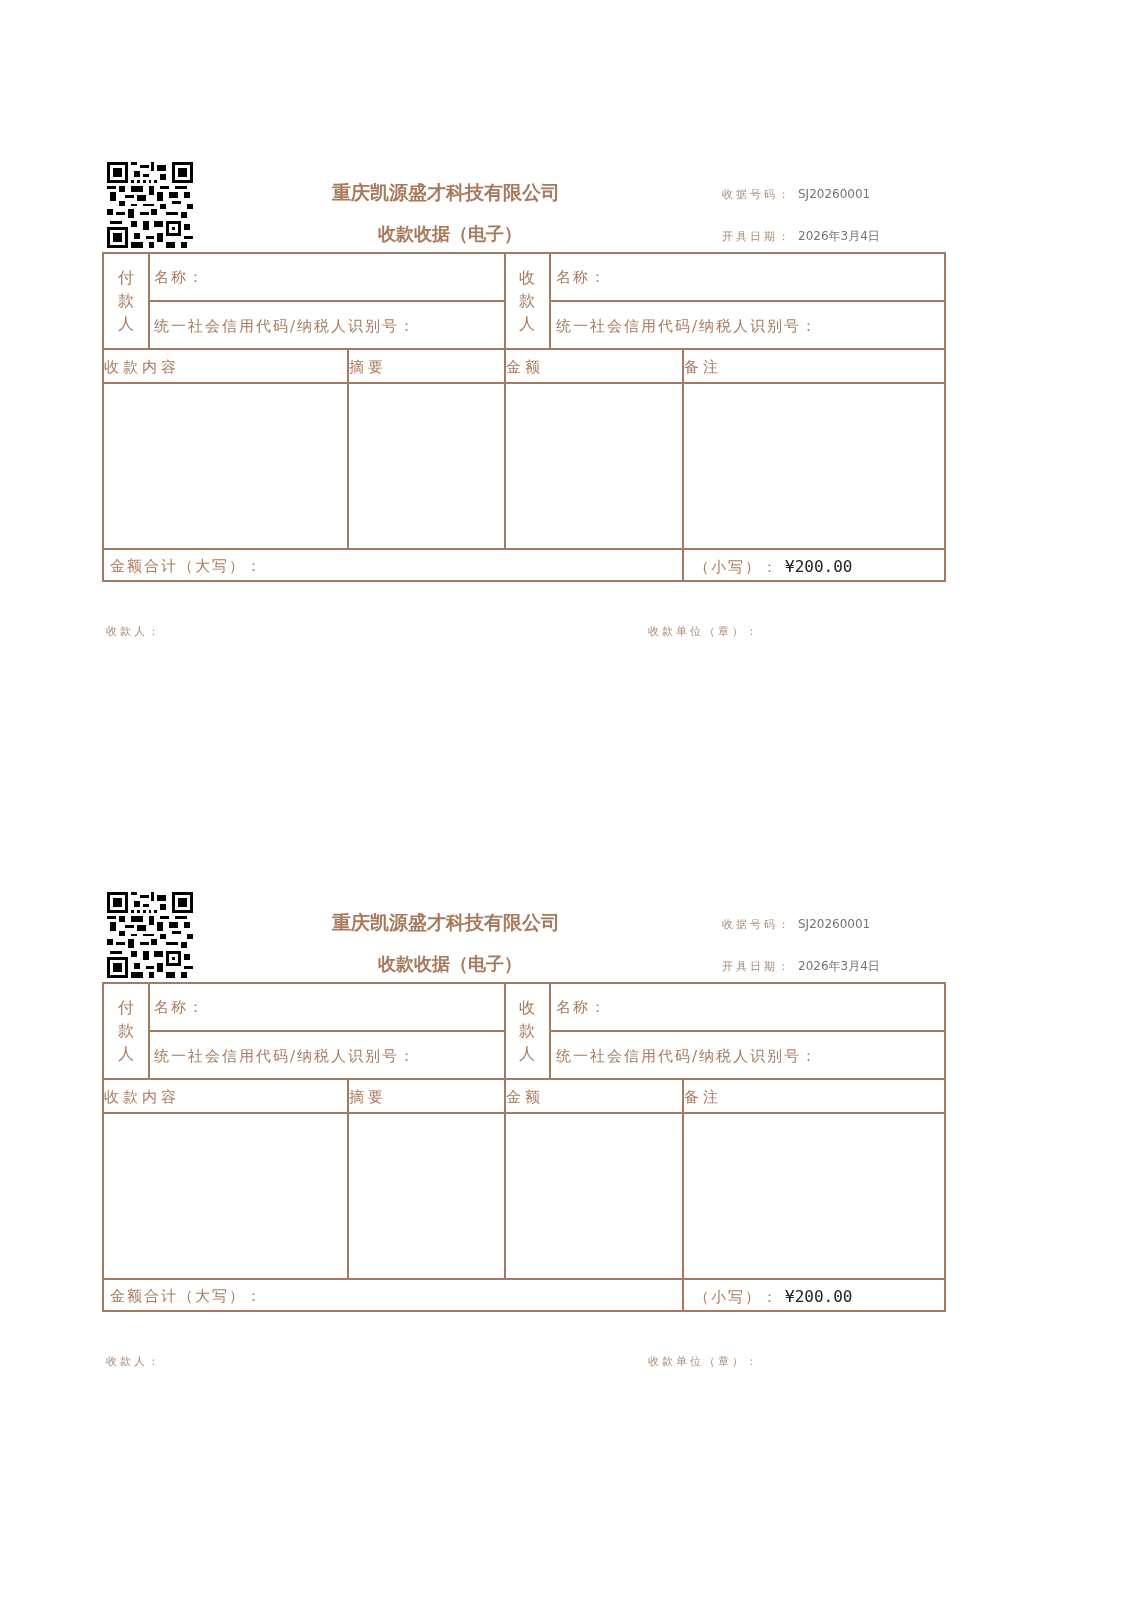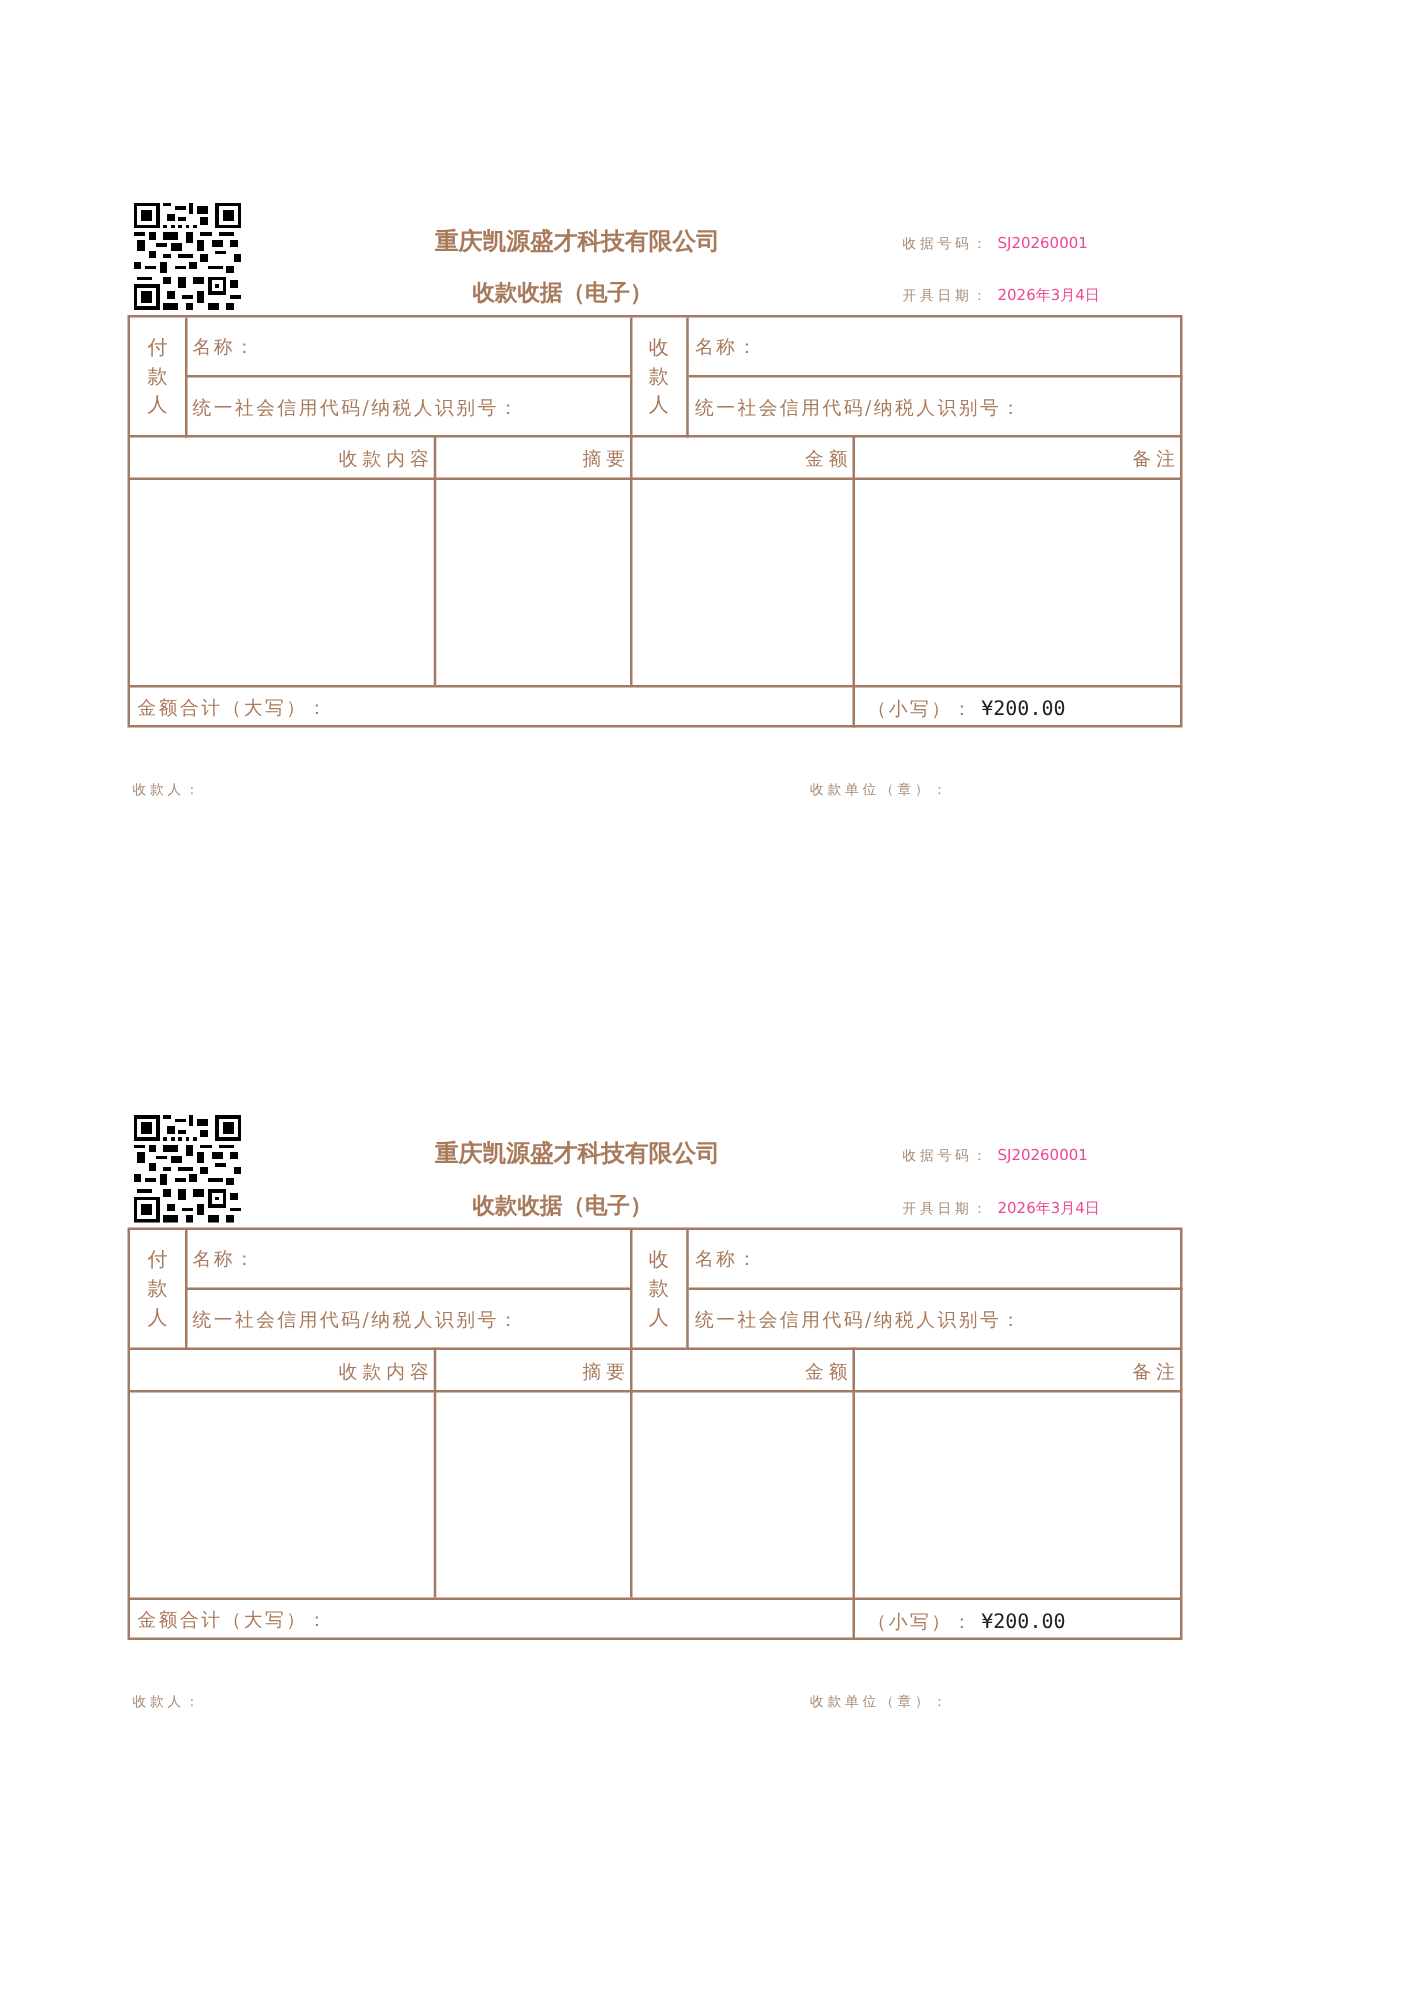--- a/index.html
+++ b/index.html
@@ -1,39 +1,39 @@
 <!DOCTYPE html>
 <html><head>
 <meta charset="utf-8">
 <style>
   html, body { margin: 0; padding: 0; background: #ffffff; }
   body { width: 1131px; height: 1600px; position: relative; overflow: hidden;
          font-family: "DejaVu Serif", "Liberation Serif", serif; color: #a07a60; }
   .receipt { position: absolute; left: 0; width: 1131px; height: 480px; }
   .qr { position: absolute; left: 107px; top: 162px; width: 86px; height: 86px; }
-  .company { position: absolute; left: 312px; width: 300px; top: 180px; text-align: center;
+  .company { position: absolute; left: 296px; width: 300px; top: 180px; text-align: center;
              font-family: Liberation Serif, serif; font-weight: bold;
              font-size: 19px; color: #a87a5c; letter-spacing: 0px; }
   .doc-title { position: absolute; left: 300px; width: 300px; top: 222px; text-align: center;
                font-family: "DejaVu Sans", "Liberation Sans", sans-serif; font-weight: bold;
                font-size: 18px; color: #a87a5c; }
   .meta { position: absolute; left: 722px; font-size: 11px; color: #a88a75; white-space: nowrap; }
   .meta .lbl { letter-spacing: 3px; }
-  .meta .val { font-family: "DejaVu Sans", "Liberation Sans", sans-serif; color: #ec4899; font-size: 12px; margin-left: 6px; }
+  .meta .val { font-family: "DejaVu Sans", "Liberation Sans", sans-serif; color: #737373; font-size: 12px; margin-left: 6px; }
   .meta.no { top: 187px; }
   .meta.date { top: 228px; }
 
   .tbl { position: absolute; left: 102px; top: 252px; width: 844px; height: 330px;
          box-sizing: border-box; border: 2px solid #a37a62; }
   .line-h, .line-v { position: absolute; background: #a37a62; }
   .line-h { height: 2px; }
   .line-v { width: 2px; }
   .cell-text { position: absolute; font-size: 15px; color: #a87a5c; white-space: nowrap; letter-spacing: 2px; }
   .vlabel { position: absolute; width: 44px; text-align: center; font-size: 16px; color: #a87a5c; line-height: 23px; }
-  .hdr { position: absolute; text-align: right; font-size: 15px; color: #a87a5c; letter-spacing: 4px; }
+  .hdr { position: absolute; text-align: left; font-size: 15px; color: #a87a5c; letter-spacing: 4px; }
   .amount { font-family: "DejaVu Sans Mono", "Liberation Mono", monospace; color: #222; font-size: 16px; letter-spacing: 0; margin-left: 6px; }
   .foot { position: absolute; top: 624px; font-size: 11px; color: #a88a75; letter-spacing: 3px; }
 </style>
 </head>
 <body>
 
 <div class="receipt" style="top:0px;">
   <svg class="qr" viewBox="0 0 29 29" shape-rendering="crispEdges">
     <rect x="0" y="0" width="29" height="29" fill="#fff"></rect>
     <g fill="#000">

